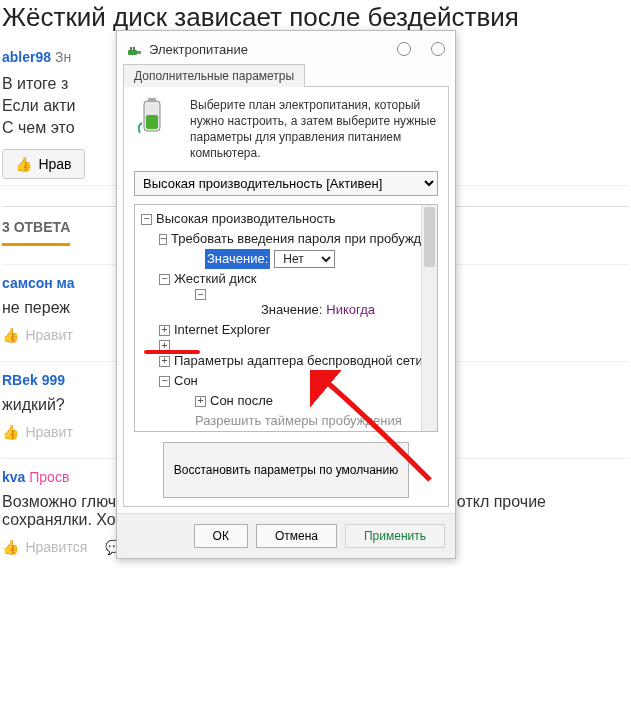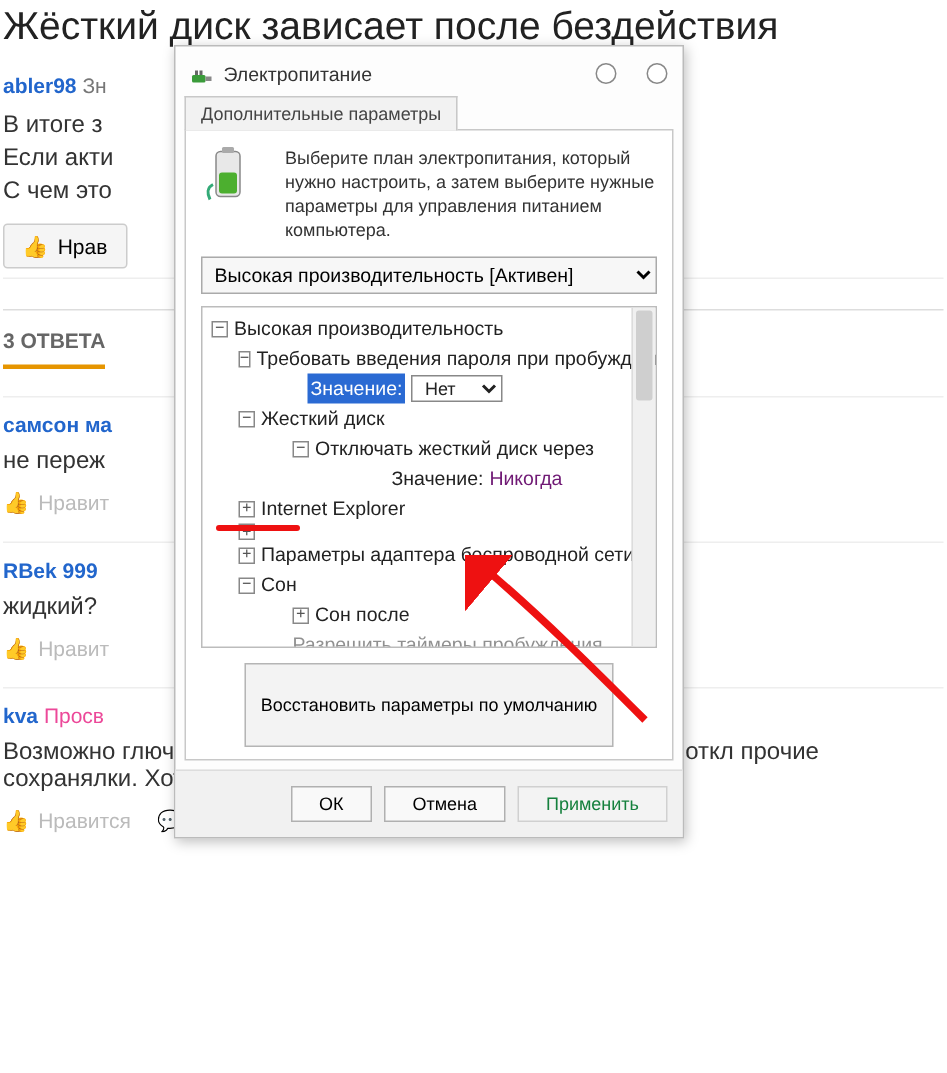--- a/index.html
+++ b/index.html
@@ -286,21 +286,20 @@
               </li>
               <li class="indent1">
                 <div class="row">
                   <span class="exp">−</span>
                   <span>Жесткий диск</span>
                 </div>
                 <ul>
                   <li class="indent2">
                     <div class="row">
                       <span class="exp">−</span>
-                      <span>Отключать жесткий диск через</span>
                     </div>
                     <div class="row" style="padding-left:70px;">
                       <span class="val-label">Значение:</span>
                       <span class="val-link">Никогда</span>
                     </div>
                   </li>
                 </ul>
               </li>
               <li class="indent1">
                 <div class="row">

